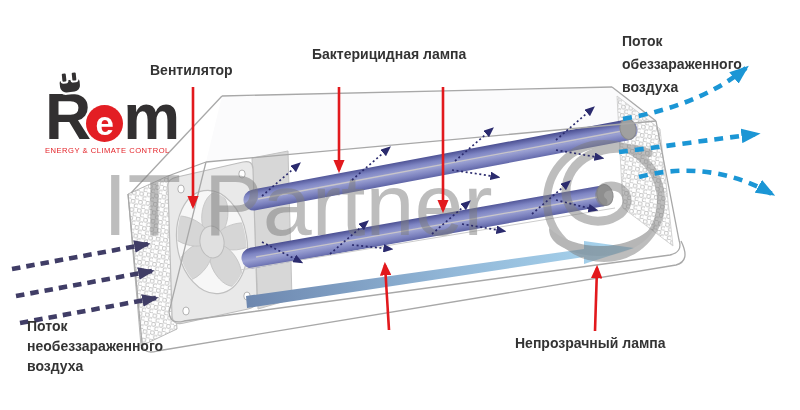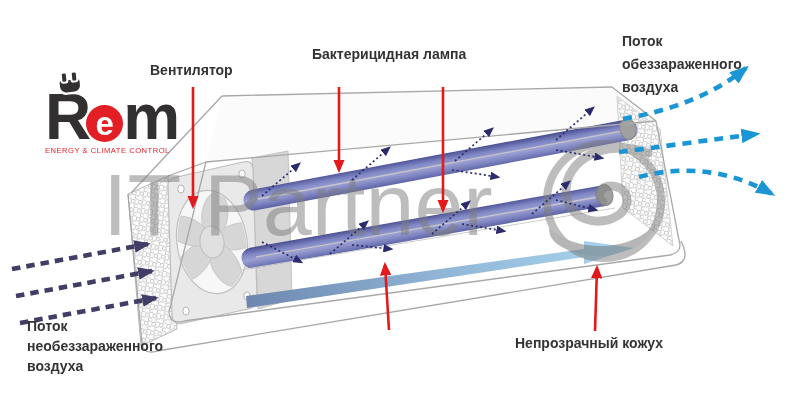--- a/index.html
+++ b/index.html
@@ -183,14 +183,14 @@
         </span>
       <span class="ltr">m</span>
     </div>
     <div class="tagline">ENERGY &amp; CLIMATE CONTROL</div>
   </div>
 
   <div class="lbl lbl-fan center">Вентилятор</div>
   <div class="lbl lbl-lamp center">Бактерицидная лампа</div>
   <div class="lbl lbl-inflow">Поток необеззараженного воздуха</div>
   <div class="lbl lbl-outflow">Поток обеззараженного воздуха</div>
-  <div class="lbl lbl-casing center">Непрозрачный кожух</div>
+  <div class="lbl lbl-casing center">Непрозрачный лампа</div>
 </div>
 
 </body></html>

